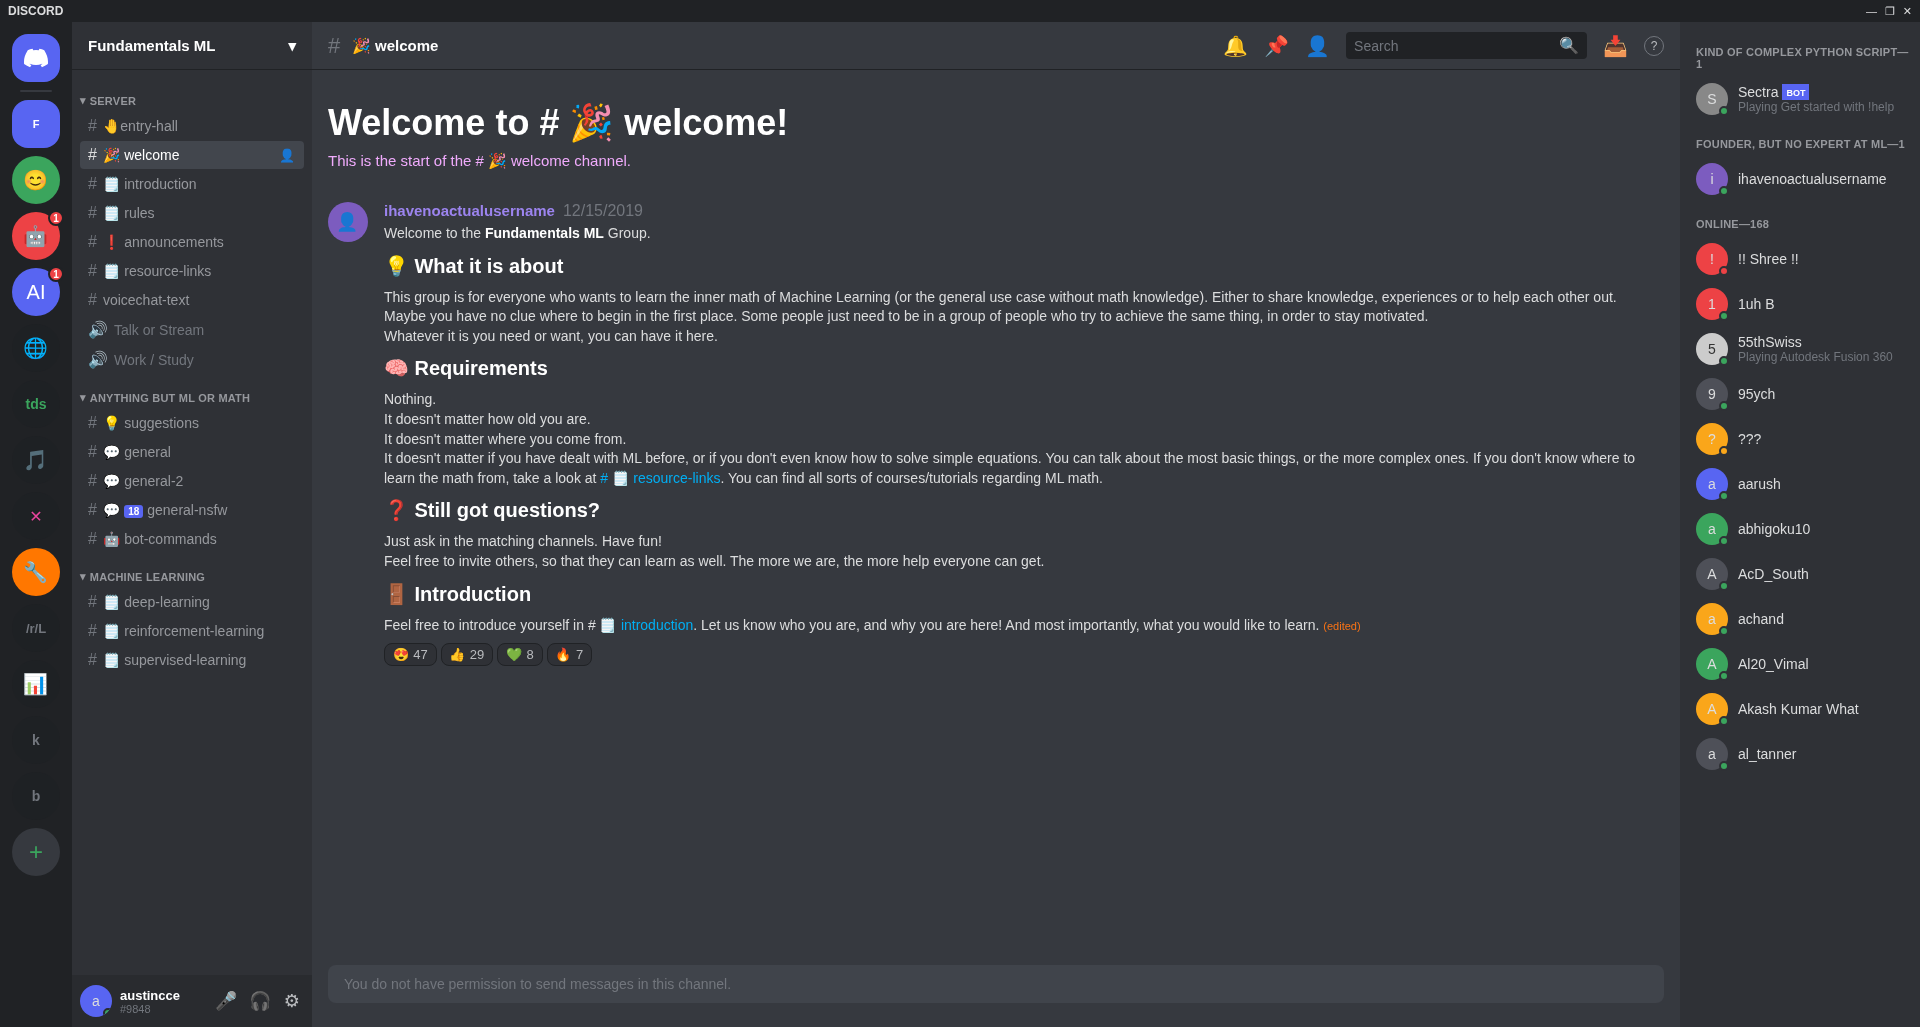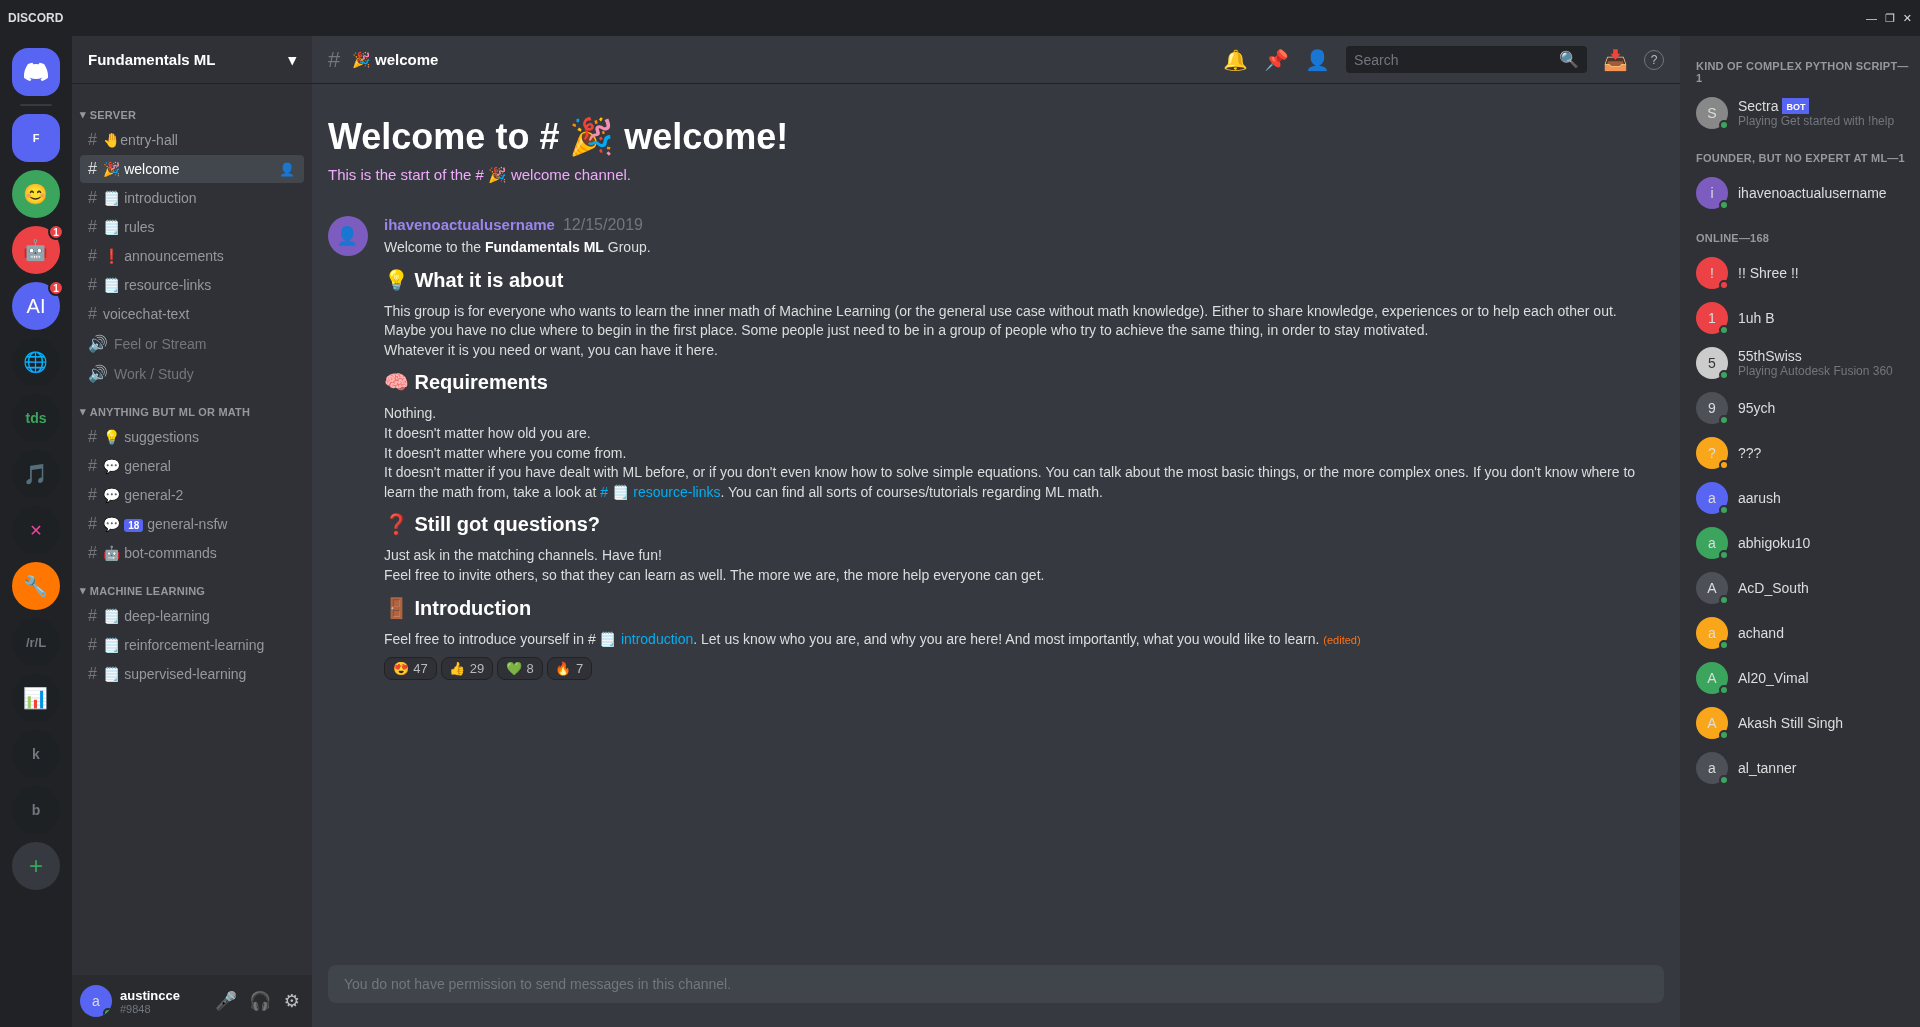--- a/index.html
+++ b/index.html
@@ -1,21 +1,21 @@
 <!DOCTYPE html>
 <html><head>
   <meta charset="utf-8">
   <style>
     * { margin: 0; padding: 0; box-sizing: border-box; }
     body { font-family: 'Whitney', 'Helvetica Neue', Helvetica, Arial, sans-serif; background: #36393f; color: #dcddde; width: 1920px; height: 1027px; overflow: hidden; display: flex; flex-direction: column; }
 
     
     .title-bar {
       background: #202225;
-      height: 36px;
+      height: 22px;
       display: flex;
       align-items: center;
       justify-content: space-between;
       padding: 0 8px;
       flex-shrink: 0;
     }
     .title-bar-left { color: #dcddde; font-size: 12px; font-weight: bold; }
     .title-bar-controls { display: flex; gap: 8px; }
     .title-bar-btn { color: #dcddde; font-size: 11px; cursor: pointer; }
 
@@ -420,21 +420,21 @@
       <div class="channel-item">
         <span class="channel-icon">#</span>
         <span class="channel-name">🗒️ resource-links</span>
       </div>
       <div class="channel-item">
         <span class="channel-icon">#</span>
         <span class="channel-name">voicechat-text</span>
       </div>
       <div class="channel-item voice-channel">
         <span class="channel-icon">🔊</span>
-        <span class="channel-name">Feel or Stream</span>
+        <span class="channel-name">Talk or Stream</span>
       </div>
       <div class="channel-item voice-channel">
         <span class="channel-icon">🔊</span>
         <span class="channel-name">Work / Study</span>
       </div>
 
       <div class="channel-category">
         <span>▾</span>
         <span>ANYTHING BUT ML OR MATH</span>
       </div>
@@ -711,21 +711,21 @@
         <div class="member-name">Al20_Vimal</div>
       </div>
     </div>
 
     <div class="member-item">
       <div class="member-avatar" style="background:#faa61a;">
         <span>A</span>
         <div class="status-dot status-online"></div>
       </div>
       <div class="member-info">
-        <div class="member-name">Akash Still Singh</div>
+        <div class="member-name">Akash Kumar What</div>
       </div>
     </div>
 
     <div class="member-item">
       <div class="member-avatar" style="background:#4e5058;">
         <span>a</span>
         <div class="status-dot status-online"></div>
       </div>
       <div class="member-info">
         <div class="member-name">al_tanner</div>

